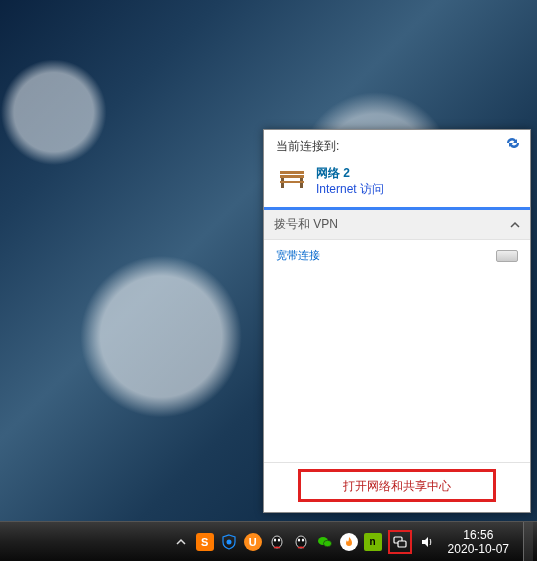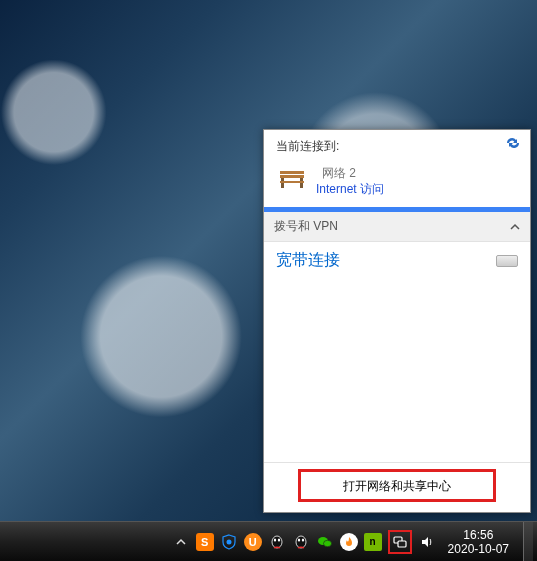--- a/index.html
+++ b/index.html
@@ -45,61 +45,61 @@
     padding: 4px 12px 10px 12px;
     gap: 8px;
     align-items: flex-start;
   }
   .bench-icon {
     width: 32px; height: 28px;
     flex: none;
     display: flex; align-items: center; justify-content: center;
   }
   .net-text { font-size: 12px; line-height: 16px; }
-  .net-name { font-weight: normal; color: #737373; margin-left: 6px; }
+  .net-name { font-weight: bold; color: #0369a1; }
   .net-status { color: #1d4ed8; }
   .section-bar {
     background: #f0f0f0;
-    border-top: 5px solid #3b82f6;
+    border-top: 3px solid #3b82f6;
     border-bottom: 1px solid #e2e2e2;
     padding: 6px 10px;
     font-size: 12px;
     color: #555;
     display: flex;
     justify-content: space-between;
     align-items: center;
     cursor: pointer;
   }
   .chevron { color: #555; font-size: 12px; }
   .conn-row {
     display: flex;
     justify-content: space-between;
     align-items: center;
     padding: 8px 12px;
-    font-size: 16px;
+    font-size: 11px;
     color: #0066cc;
     cursor: pointer;
   }
   .modem-icon {
     width: 22px; height: 12px;
     background: linear-gradient(#eee,#ccc);
     border: 1px solid #aaa;
     border-radius: 2px;
   }
   .flyout-spacer { flex: 1; }
   .flyout-footer-wrap {
     padding: 6px 34px 10px 34px;
   }
   .flyout-footer {
     border: 3px solid #e02020;
     padding: 4px 0;
     text-align: center;
   }
   .flyout-footer a {
-    color: #000000;
+    color: #b91c1c;
     font-size: 12px;
     text-decoration: none;
     cursor: pointer;
   }
   .sep { height:1px; background:#e2e2e2; margin-top:auto; }
   
   .taskbar {
     position: absolute;
     left: 0; right: 0; bottom: 0;
     height: 40px;

